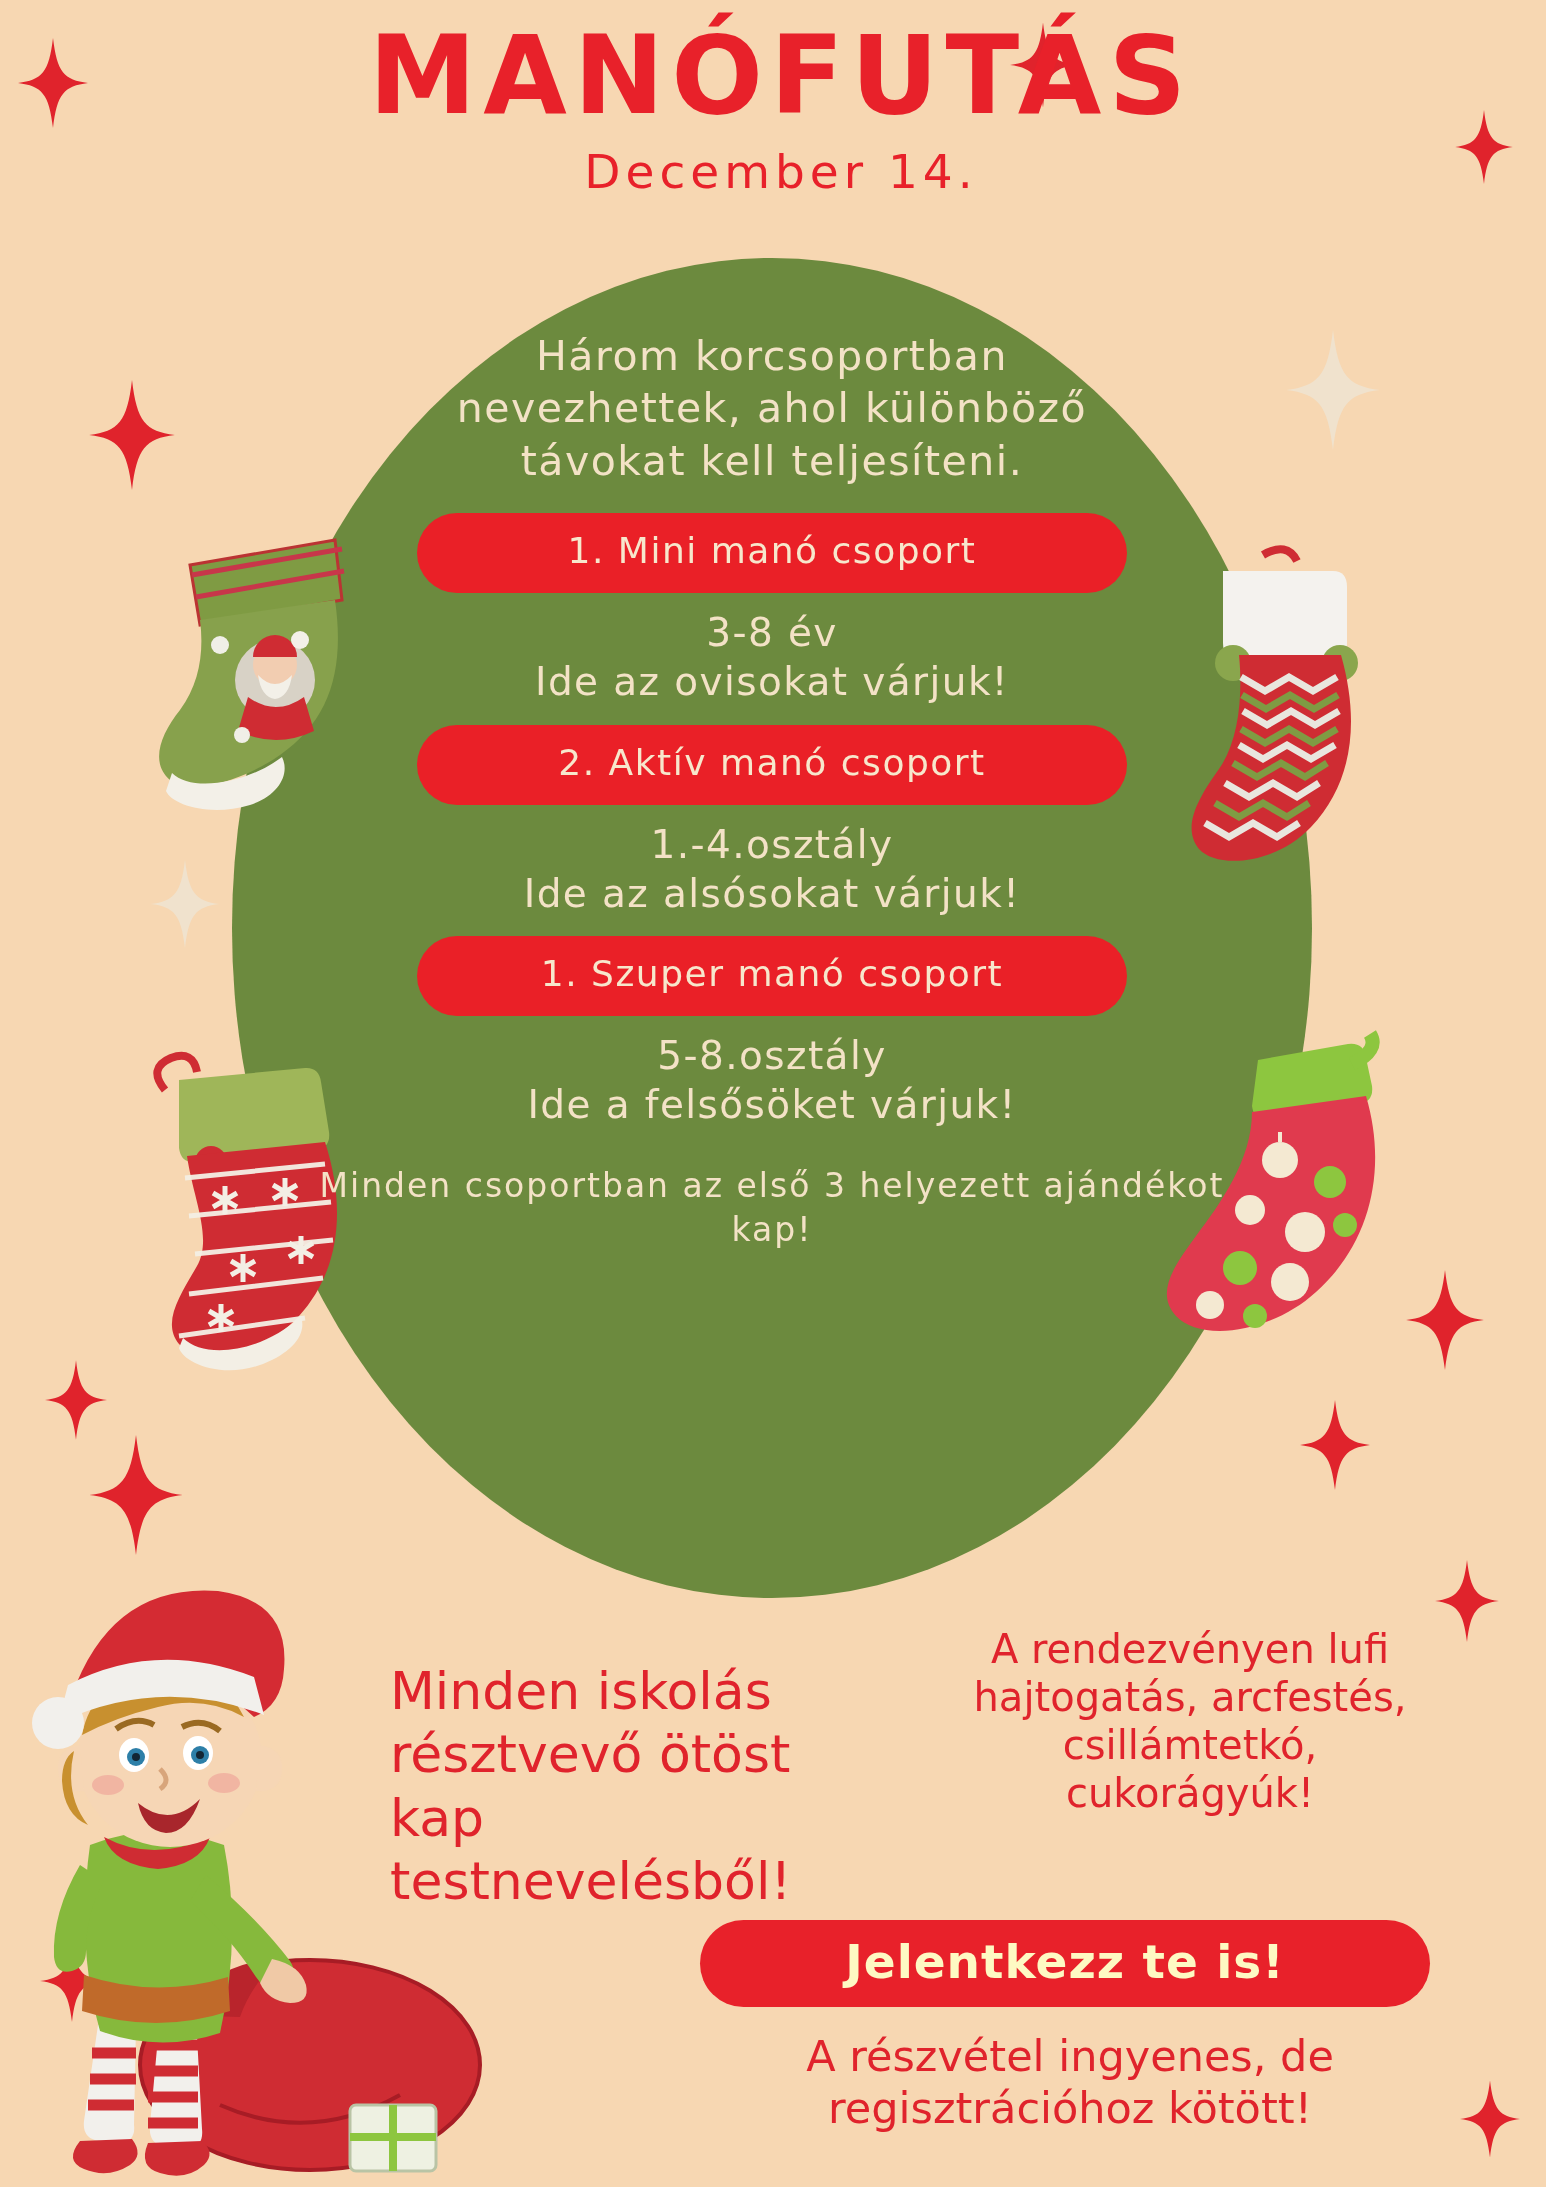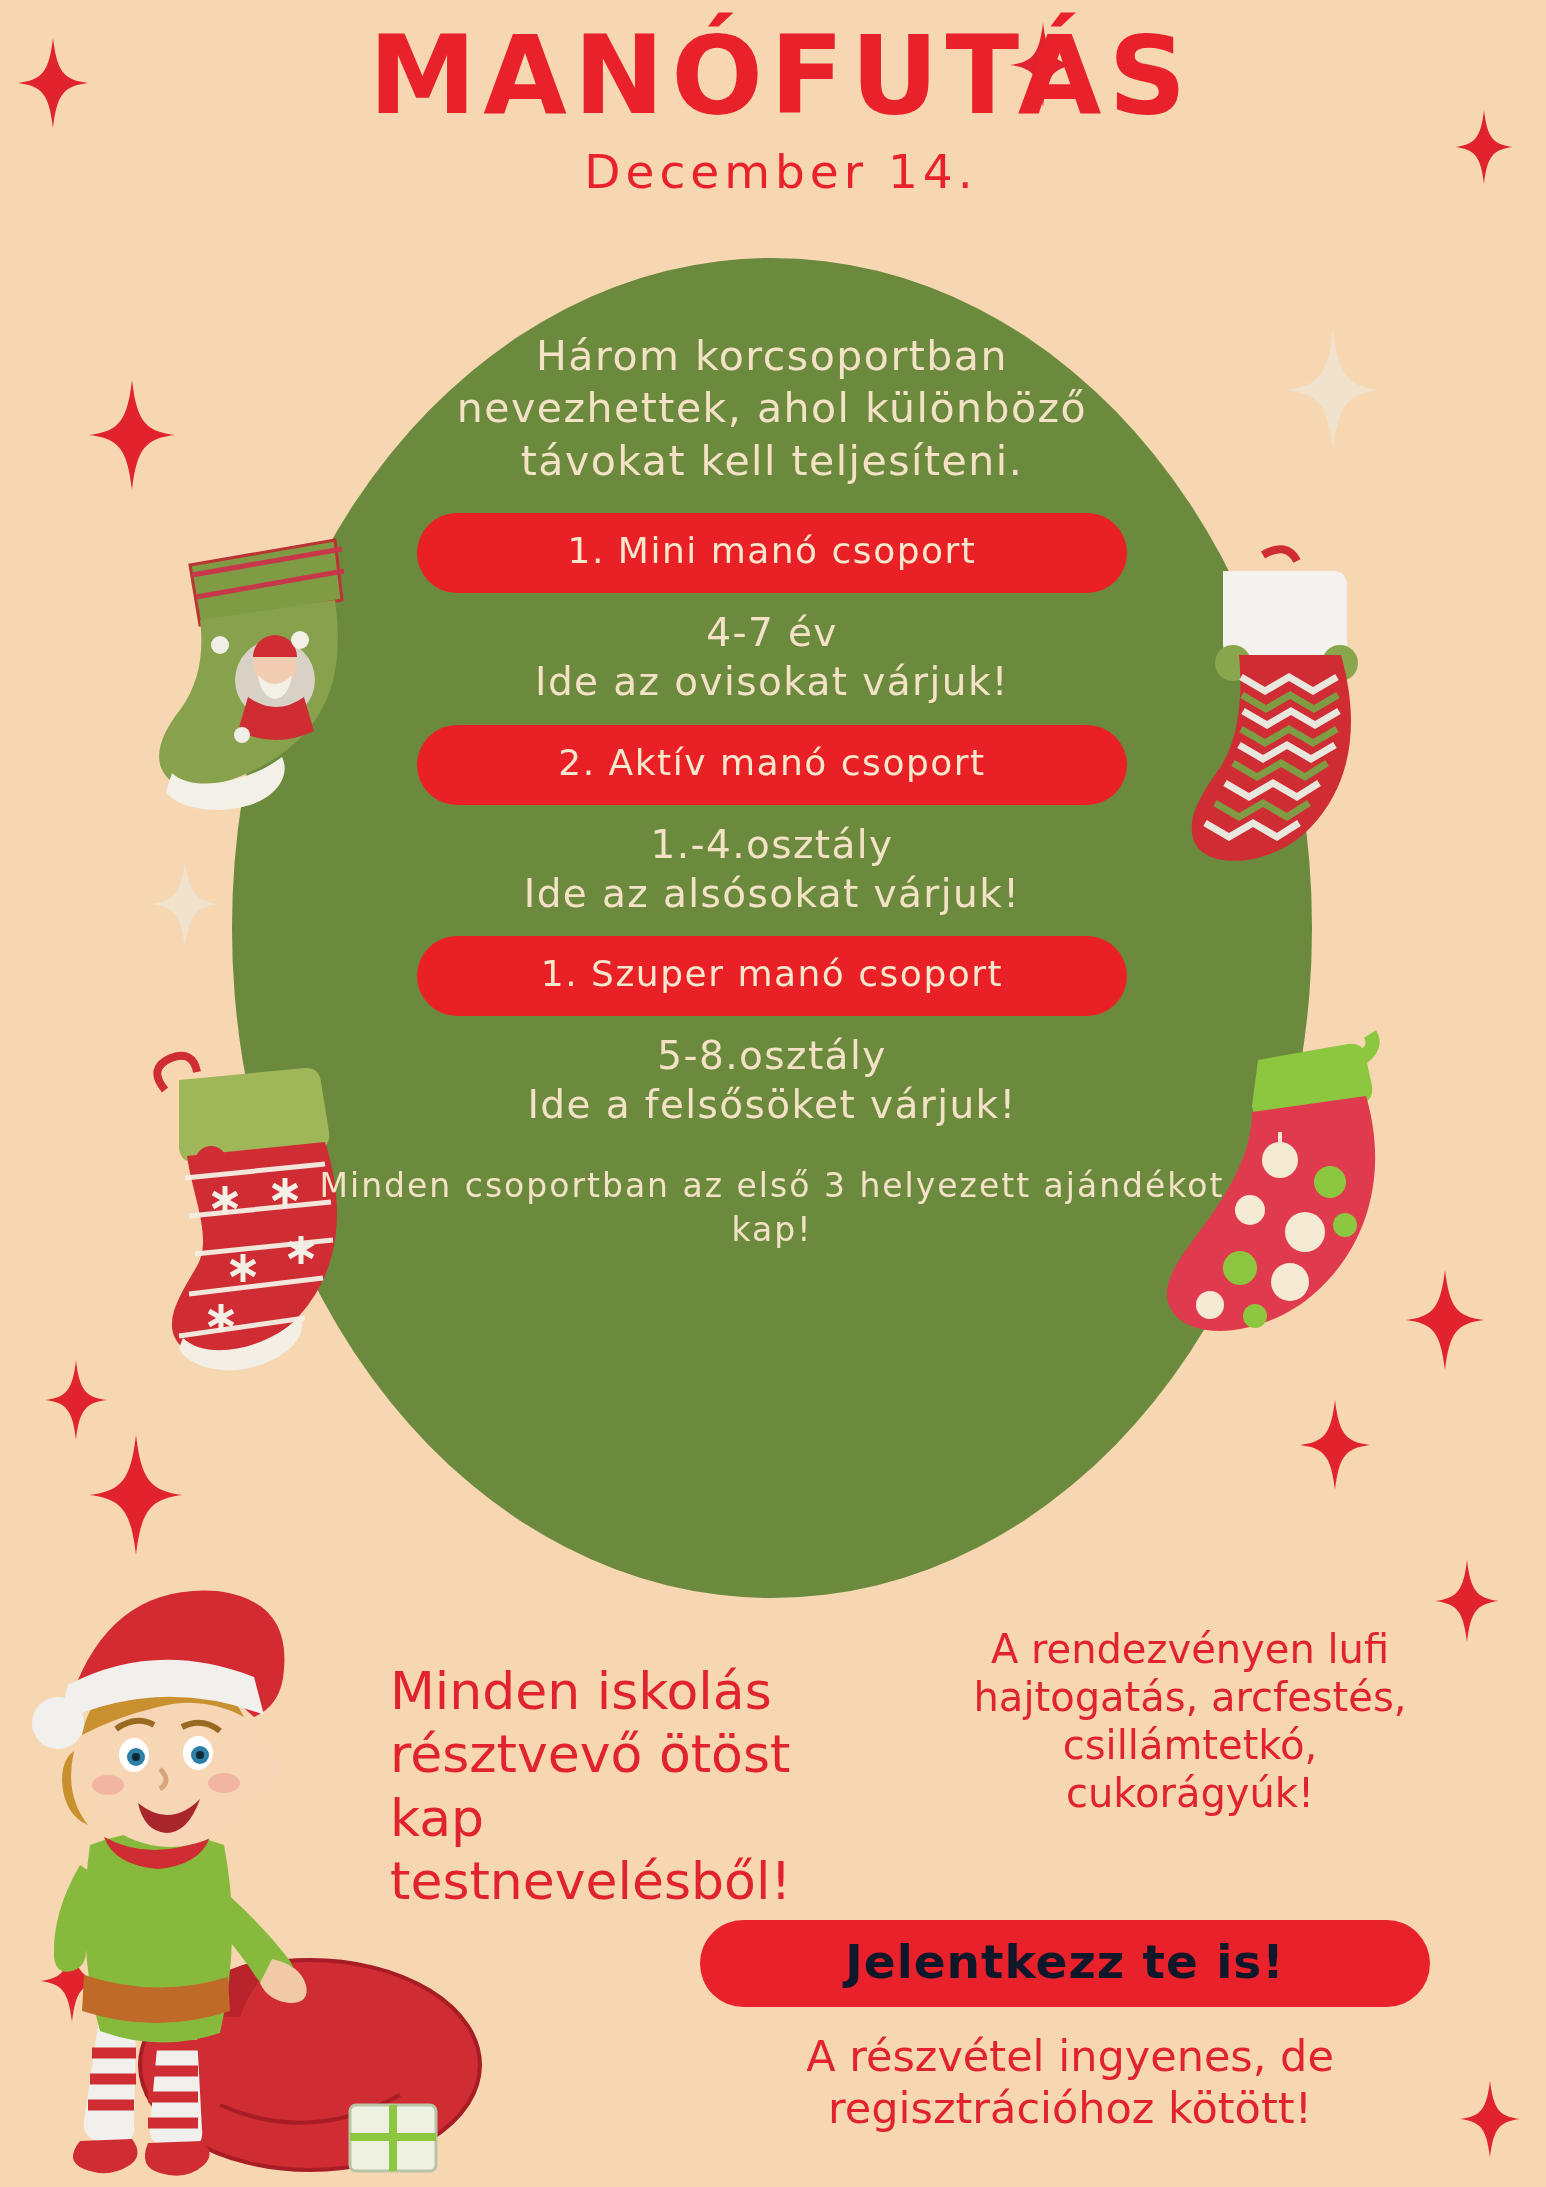--- a/index.html
+++ b/index.html
@@ -138,21 +138,21 @@
     line-height: 1.2;
     color: #e0232c;
     z-index: 6;
   }
   .cta-pill {
     position: absolute;
     left: 700px;
     top: 1920px;
     width: 730px;
     background: #e8212a;
-    color: #0f172a;
+    color: #fef9c3;
     border-radius: 60px;
     text-align: center;
     font-weight: bold;
     font-size: 47px;
     letter-spacing: 1px;
     padding: 18px 10px 22px 10px;
     line-height: 1;
     z-index: 6;
   }
   .cta-note {
@@ -348,21 +348,21 @@
         <circle cx="135" cy="296" r="12" fill="#8dc63f"></circle>
       </g>
     </svg>
   </div>
 
   <div class="oval-content">
     <div class="intro">Három korcsoportban nevezhettek, ahol különböző távokat kell teljesíteni.</div>
 
     <div class="pill">1. Mini manó csoport</div>
     <div class="pill-sub">
-      <div>4-7 év</div>
+      <div>3-8 év</div>
       <div>Ide az ovisokat várjuk!</div>
     </div>
 
     <div class="pill">2. Aktív manó csoport</div>
     <div class="pill-sub">
       <div>1.-4.osztály</div>
       <div>Ide az alsósokat várjuk!</div>
     </div>
 
     <div class="pill">1. Szuper manó csoport</div>

